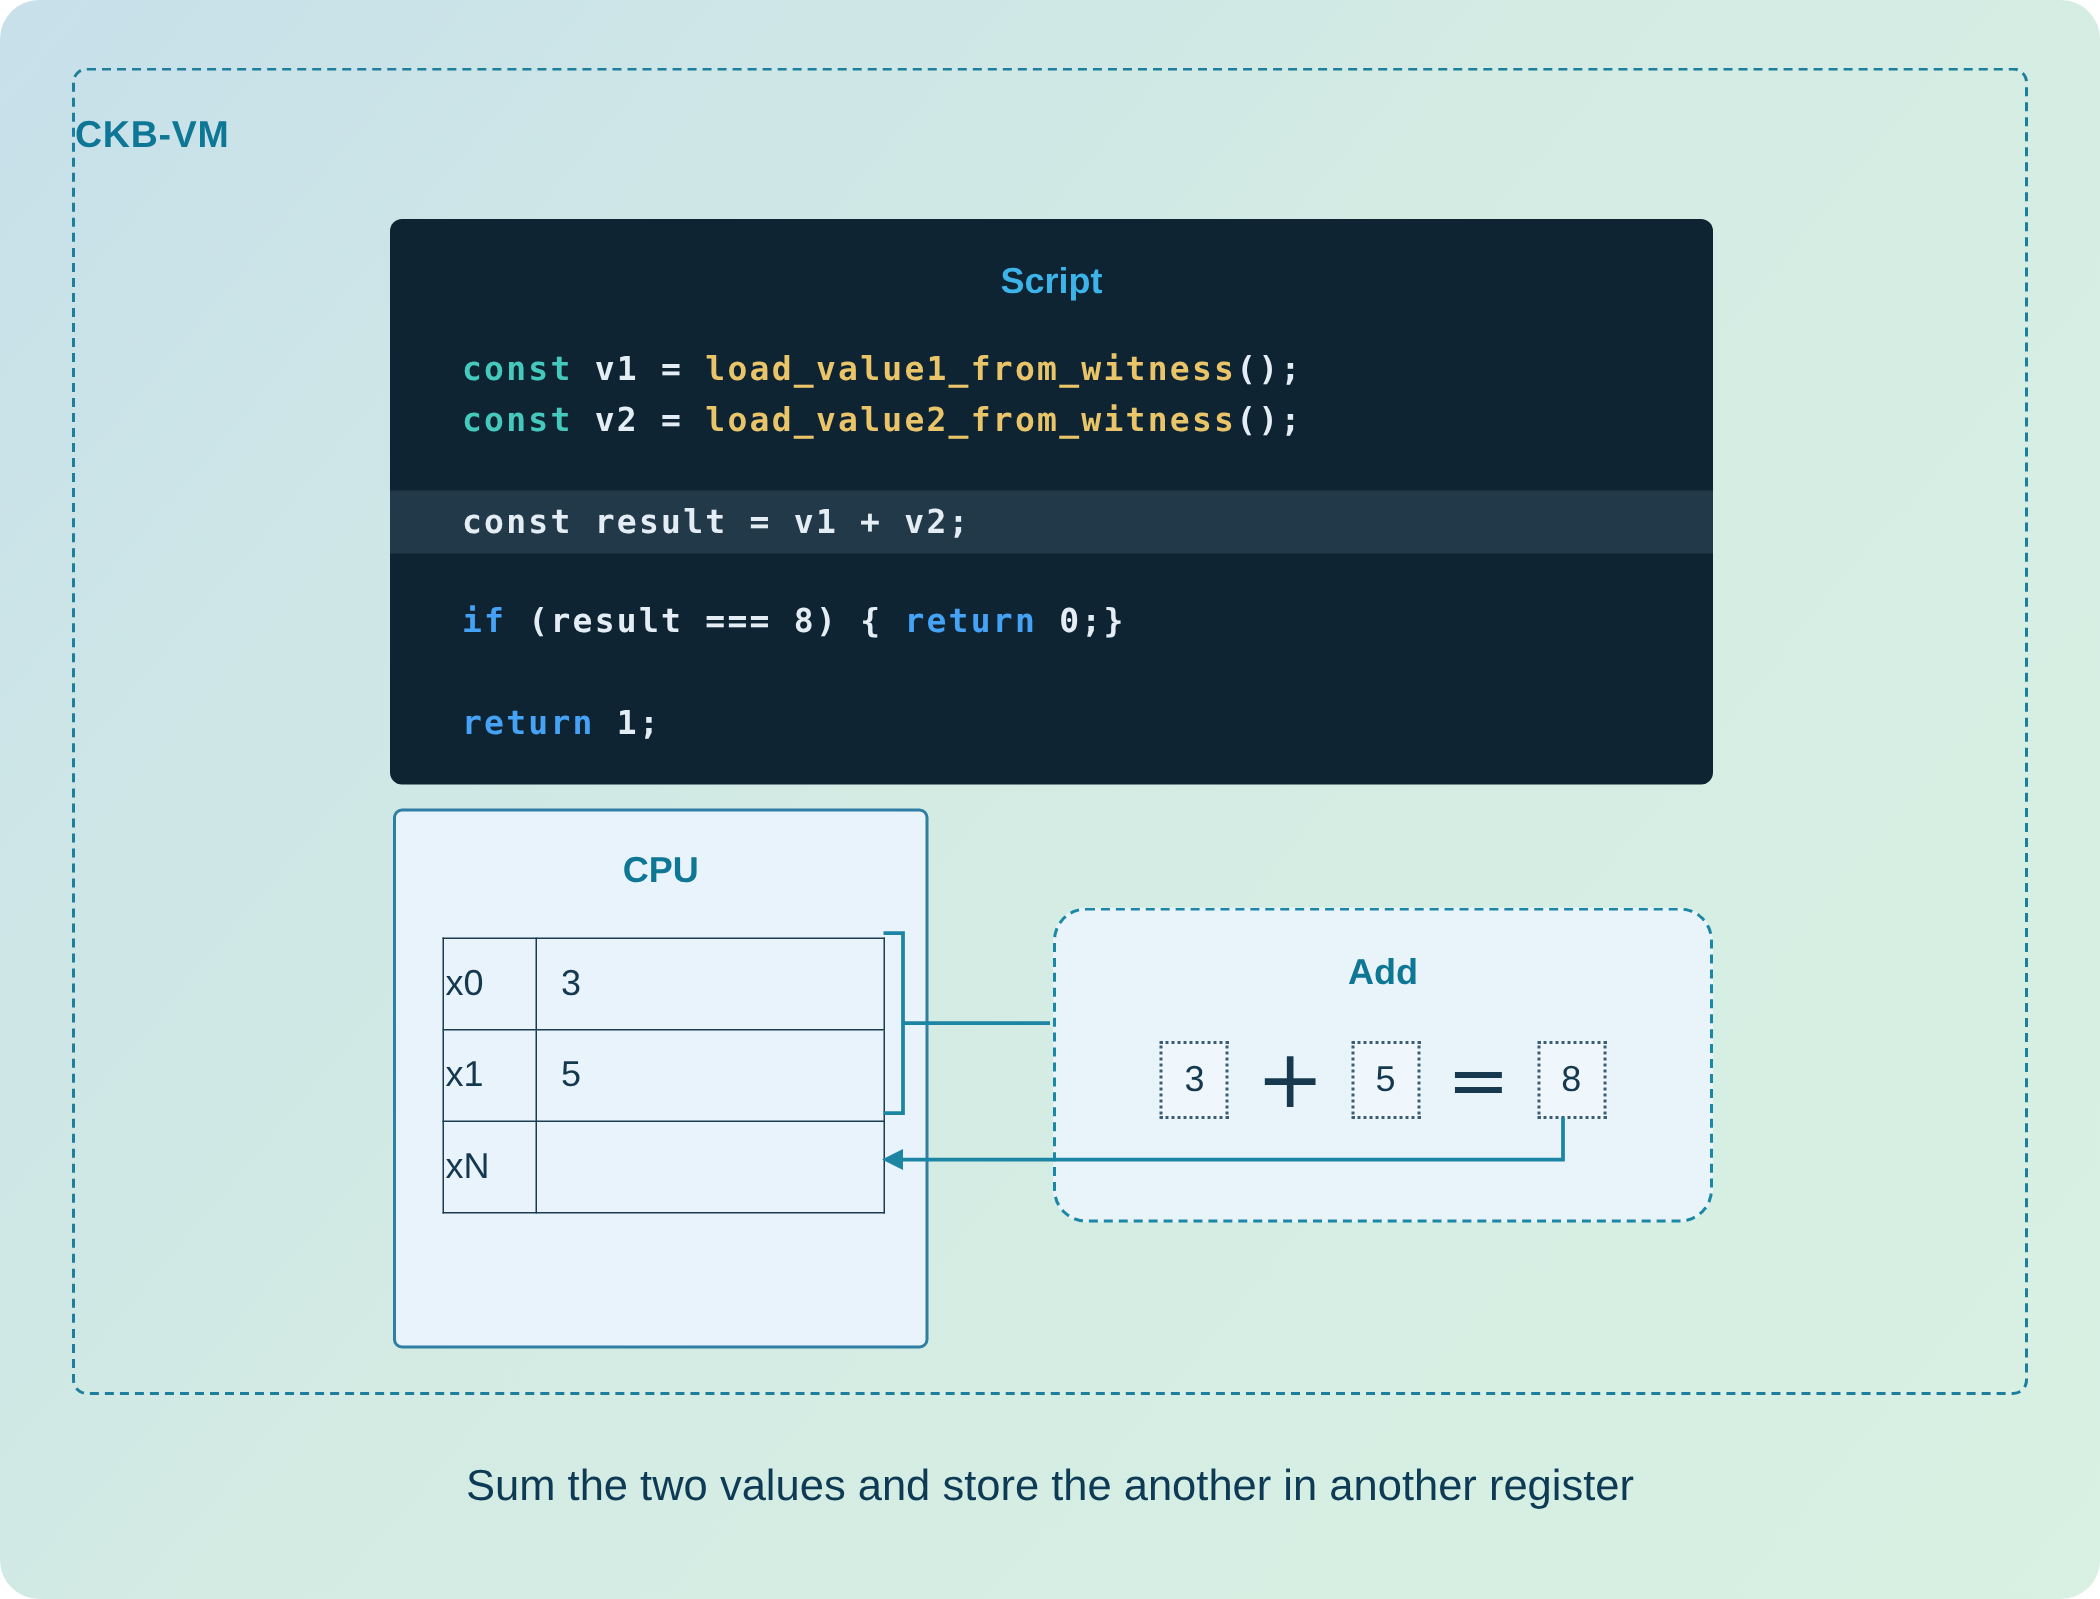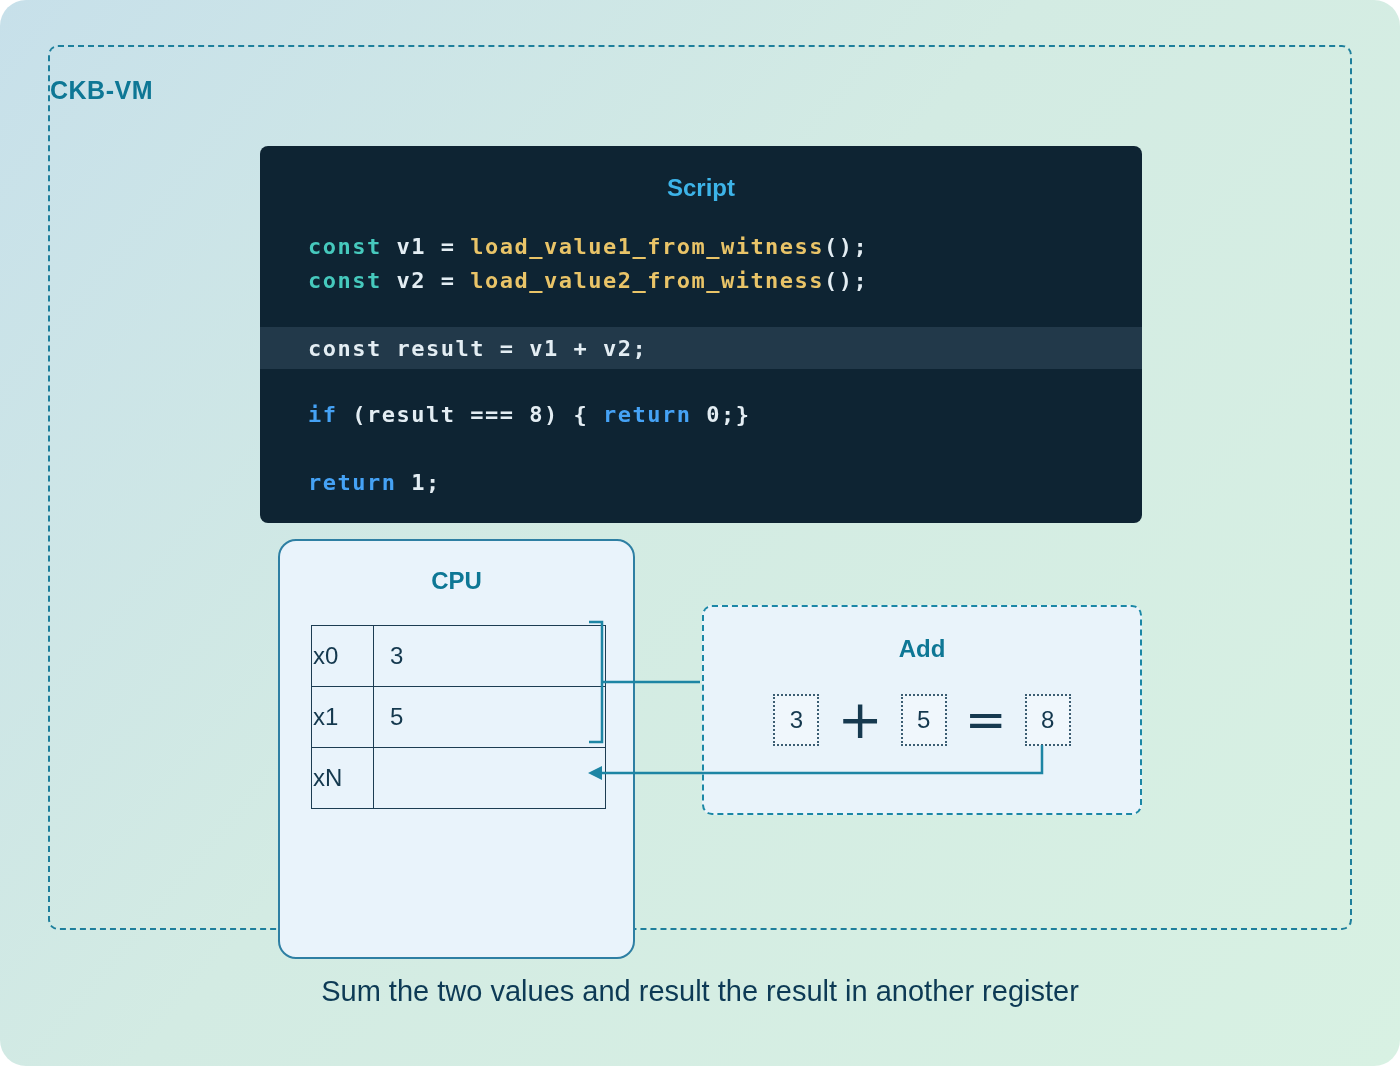--- a/index.html
+++ b/index.html
@@ -46,42 +46,42 @@
   .l2 { top: 122px; }
   .l3 { top: 190px; }
   .l4 { top: 256px; text-align: center; }
   .l5 { top: 324px; }
   .tok-kw   { color: #46c9bd; }
   .tok-fn   { color: #e9c468; }
   .tok-flow { color: #45a2f5; }
   .tok-plain{ color: #e3edf3; }
   
   .cpu-box {
-    position: absolute; left: 228px; top: 492px; width: 357px; height: 420px;
-    background: #e9f3fb; border: 2px solid #2e7fa3; border-radius: 18px;
+    position: absolute; left: 212px; top: 492px; width: 357px; height: 360px;
+    background: #e9f3fb; border: 2px solid #2e7fa3; border-radius: 6px;
   }
   .cpu-title {
     position: absolute; top: 26px; left: 0; width: 100%; text-align: center;
     font-size: 24px; font-weight: bold; color: #0e7795;
   }
   .reg-table {
     position: absolute; left: 31px; top: 84px;
     border-collapse: collapse;
   }
   .reg-table td {
     border: 1.5px solid #1c3c52; height: 61px;
     font-size: 24px; color: #14384e;
   }
   td.reg-name  { width: 62px; text-align: left; }
   td.reg-value { width: 232px; padding-left: 16px; text-align: left; }
   td.reg-highlight { border: 2.5px solid #35b377; background: #e6f7ec; }
   
   .add-box {
     position: absolute; left: 652px; top: 558px; width: 440px; height: 210px;
-    background: #e9f3fa; border: 2px dashed #1b87a6; border-radius: 10px;
+    background: #e9f3fa; border: 2px dashed #1b87a6; border-radius: 22px;
     padding-top: 28px;
   }
   .add-title {
     width: 100%; text-align: center;
     font-size: 24px; font-weight: bold; color: #0e7795;
   }
   .equation {
     margin-top: 30px;
     display: flex; justify-content: center; align-items: center; gap: 18px;
   }
@@ -162,14 +162,14 @@
     </div>
   </div>
 
   <svg class="connectors" viewBox="0 0 1400 1066" width="1400" height="1066" xmlns="http://www.w3.org/2000/svg">
     <path d="M 589 622 L 602 622 L 602 742 L 589 742" fill="none" stroke="#1d85a4" stroke-width="2.5"></path>
     <path d="M 602 682 L 700 682" fill="none" stroke="#1d85a4" stroke-width="2.5"></path>
     <path d="M 1042 745 L 1042 773 L 601 773" fill="none" stroke="#1d85a4" stroke-width="2.5"></path>
     <polygon points="588,773 602,766 602,780" fill="#1d85a4"></polygon>
   </svg>
 
-  <div class="caption">Sum the two values and result the result in another register</div>
+  <div class="caption">Sum the two values and store the another in another register</div>
 </div>
 
 </body></html>

